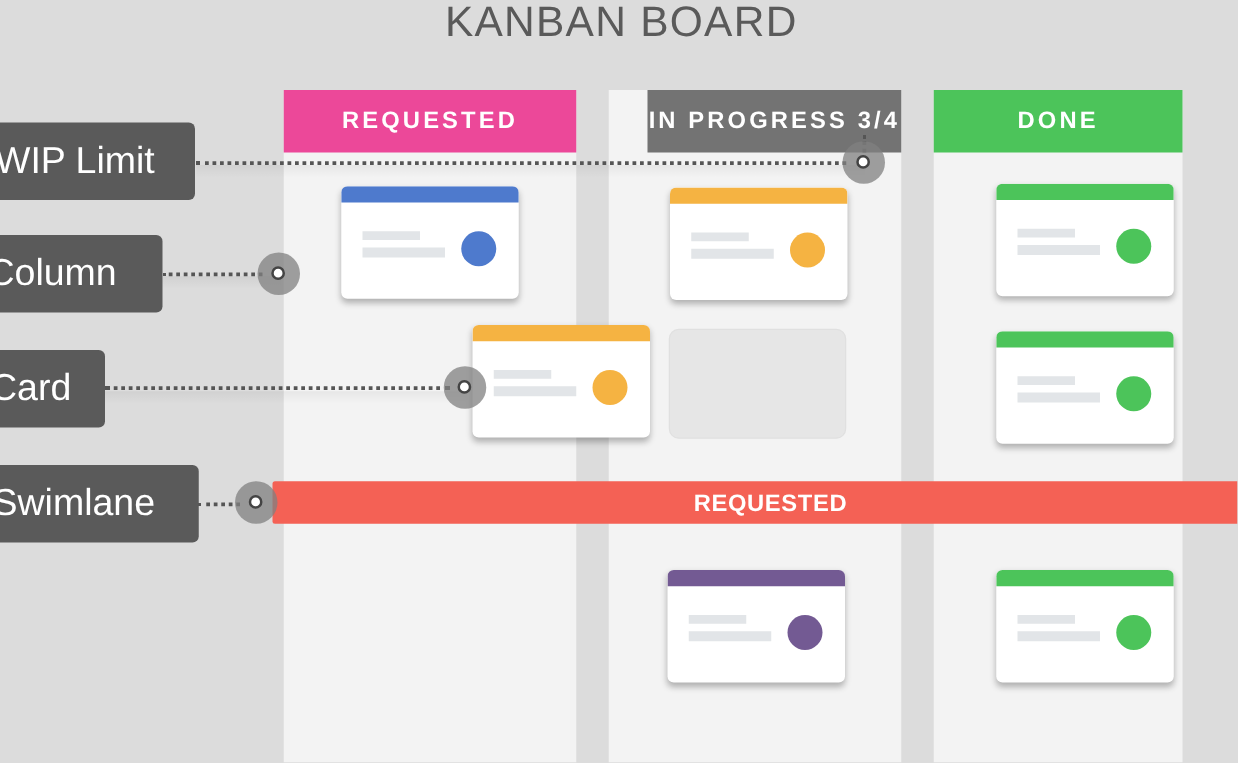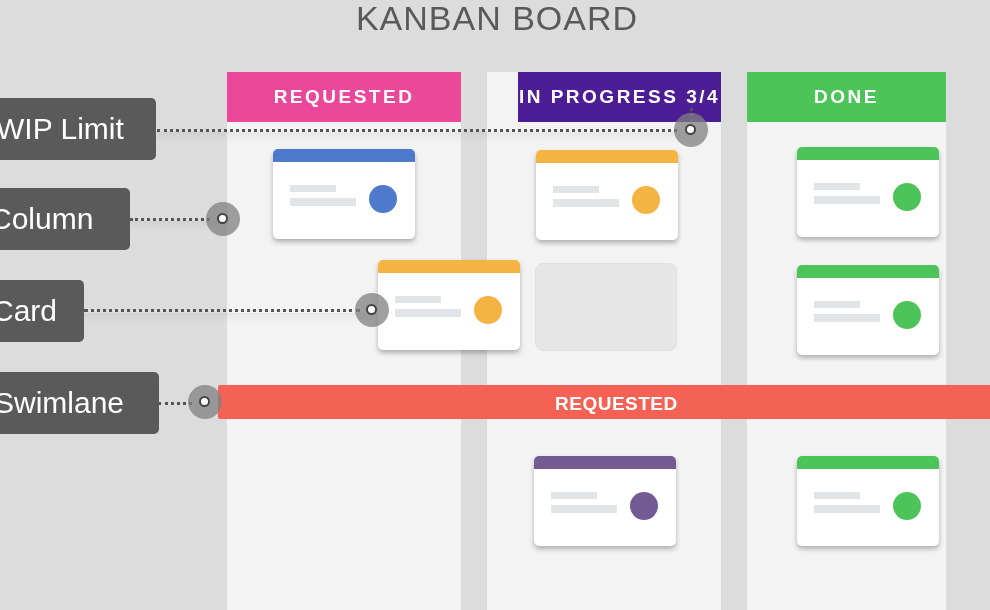--- a/index.html
+++ b/index.html
@@ -33,21 +33,21 @@
 <body>
 
 <div class="title">KANBAN BOARD</div>
 
 <div class="column" style="left:227px;width:234px;">
   <div class="col-header" style="background:#ec4899;text-align:center;">
     <span>REQUESTED</span>
   </div>
 </div>
 <div class="column" style="left:487px;width:234px;">
-  <div class="col-header" style="background:#4c1d95;margin-left:31px;">
+  <div class="col-header" style="background:#737373;margin-left:31px;">
     <span>IN PROGRESS 3/4</span>
   </div>
 </div>
 <div class="column" style="left:747px;width:199px;">
   <div class="col-header" style="background:#4cc45a;">
     <span>DONE</span>
   </div>
 </div>
 
 <div class="card" style="left:273px;top:149px;">

